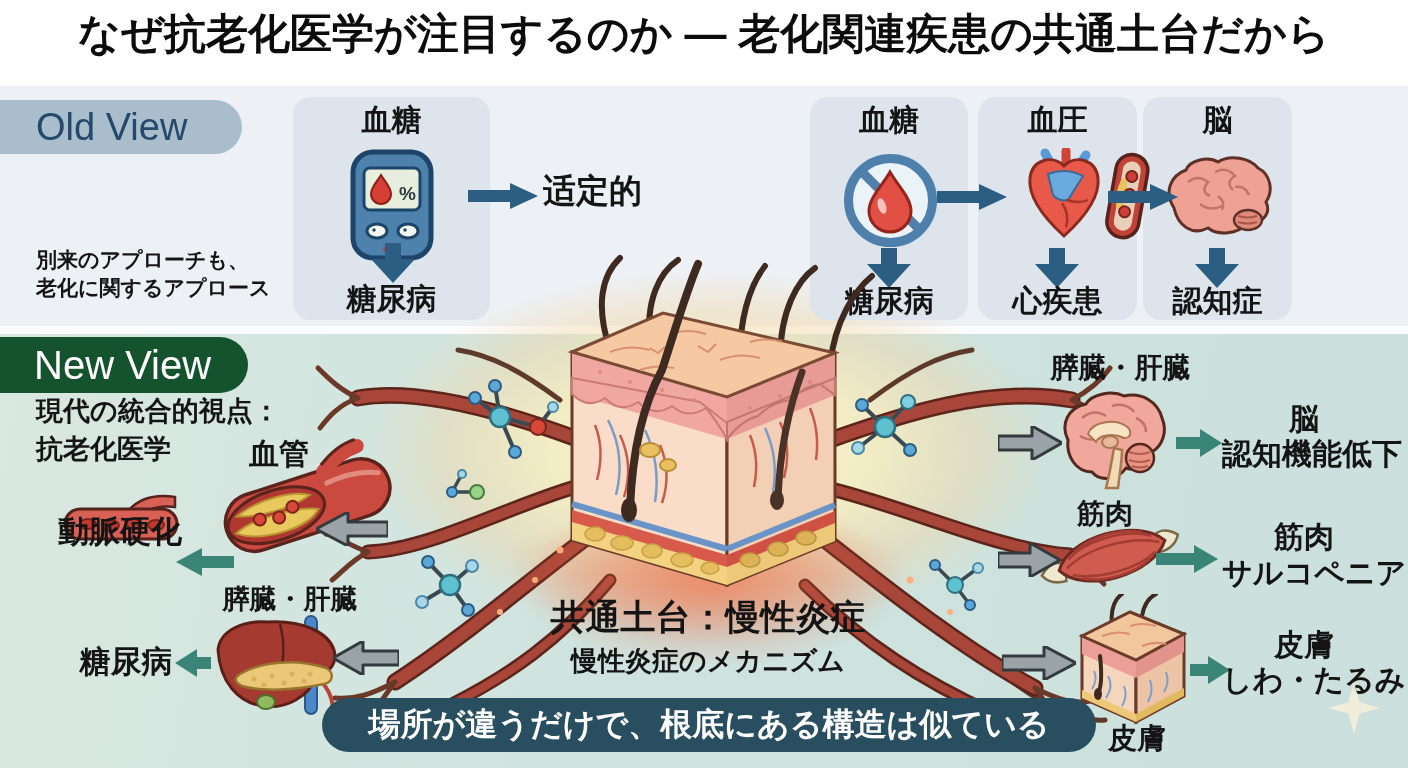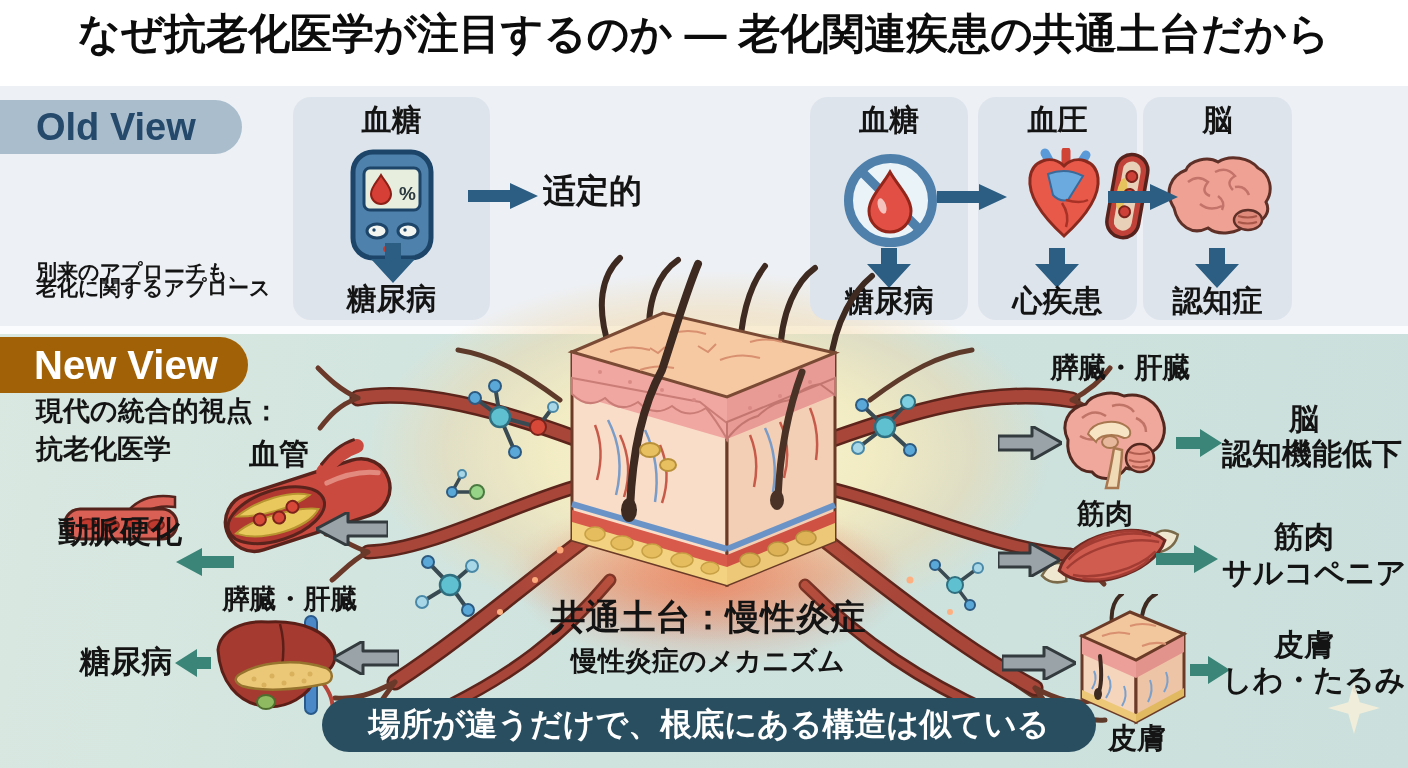--- a/index.html
+++ b/index.html
@@ -18,24 +18,24 @@
         rgba(253,247,214,0.97) 0%,rgba(250,238,190,0.82) 38%,
         rgba(243,216,166,0.45) 62%,rgba(243,216,166,0) 80%);}
   #red-glow{left:440px;top:470px;width:540px;height:230px;pointer-events:none;
      background:radial-gradient(ellipse 50% 50% at 50% 50%,
         rgba(235,104,70,0.50) 0%,rgba(235,104,70,0.22) 45%,rgba(235,104,70,0) 72%);}
 
   
   #title{left:0;top:6px;width:1408px;text-align:center;font-size:42px;font-weight:900;color:#0c0c0c;}
 
   
-  .badge{display:flex;align-items:center;font-weight:700;}
+  .badge{display:flex;align-items:center;font-weight:400;}
   #old-badge{left:0;top:100px;width:242px;height:54px;background:#a9bdcd;border-radius:0 28px 28px 0;
      color:#24496b;font-size:38px;padding-left:36px;box-sizing:border-box;}
-  #new-badge{left:0;top:337px;width:248px;height:56px;background:#a16207;border-radius:0 30px 30px 0;
+  #new-badge{left:0;top:337px;width:248px;height:56px;background:#14532d;border-radius:0 30px 30px 0;
      color:#ffffff;font-size:40px;padding-left:34px;box-sizing:border-box;}
 
   
   .card{position:absolute;background:#dde4ec;border-radius:18px;}
   
   .ar{position:absolute;}
   .ar polygon{fill:#2b5e82;}
   .ar.teal polygon{fill:#3a8577;}
   .ar.gray polygon{fill:#9aa3a8;stroke:#333b3f;stroke-width:3;stroke-linejoin:round;}
 
@@ -52,21 +52,21 @@
 <div id="stage">
 
   <div id="title" class="abs">なぜ抗老化医学が注目するのか ― 老化関連疾患の共通土台だから</div>
 
   <div id="old-section" class="abs"></div>
   <div id="divider" class="abs"></div>
   <div id="new-section" class="abs"></div>
   <div id="warm-glow" class="abs"></div>
 
   <div id="old-badge" class="abs badge">Old View</div>
-  <div class="lbl" style="left:36px;top:248px;font-size:21px;text-align:left;margin-top:12px;">別来のアプローチも、</div>
+  <div class="lbl" style="left:36px;top:248px;font-size:21px;text-align:left;">別来のアプローチも、</div>
   <div class="lbl" style="left:36px;top:276px;font-size:21px;text-align:left;">老化に関するアプロース</div>
 
   <div class="card" style="left:293px;top:97px;width:197px;height:223px;"></div>
   <div class="lbl" style="left:293px;top:103px;width:197px;font-size:30px;">血糖</div>
   <svg class="abs" style="left:347px;top:148px;" width="90" height="115" viewBox="0 0 90 115">
     <rect x="6" y="4" width="78" height="106" rx="20" fill="#4e81ab" stroke="#1d4569" stroke-width="5"></rect>
     <rect x="17" y="20" width="56" height="42" rx="6" fill="#e7eede" stroke="#1d4569" stroke-width="3"></rect>
     <path d="M34,27 C38,34 44,39 44,46 a10,10 0 1,1 -20,0 C24,39 30,34 34,27 Z" fill="#d63f35" stroke="#8c1f16" stroke-width="2"></path>
     <text x="52" y="52" font-size="19" font-weight="bold" fill="#2a3a40">%</text>
     <ellipse cx="30" cy="83" rx="10" ry="7" fill="#f2f5f0" stroke="#1d4569" stroke-width="3"></ellipse>

